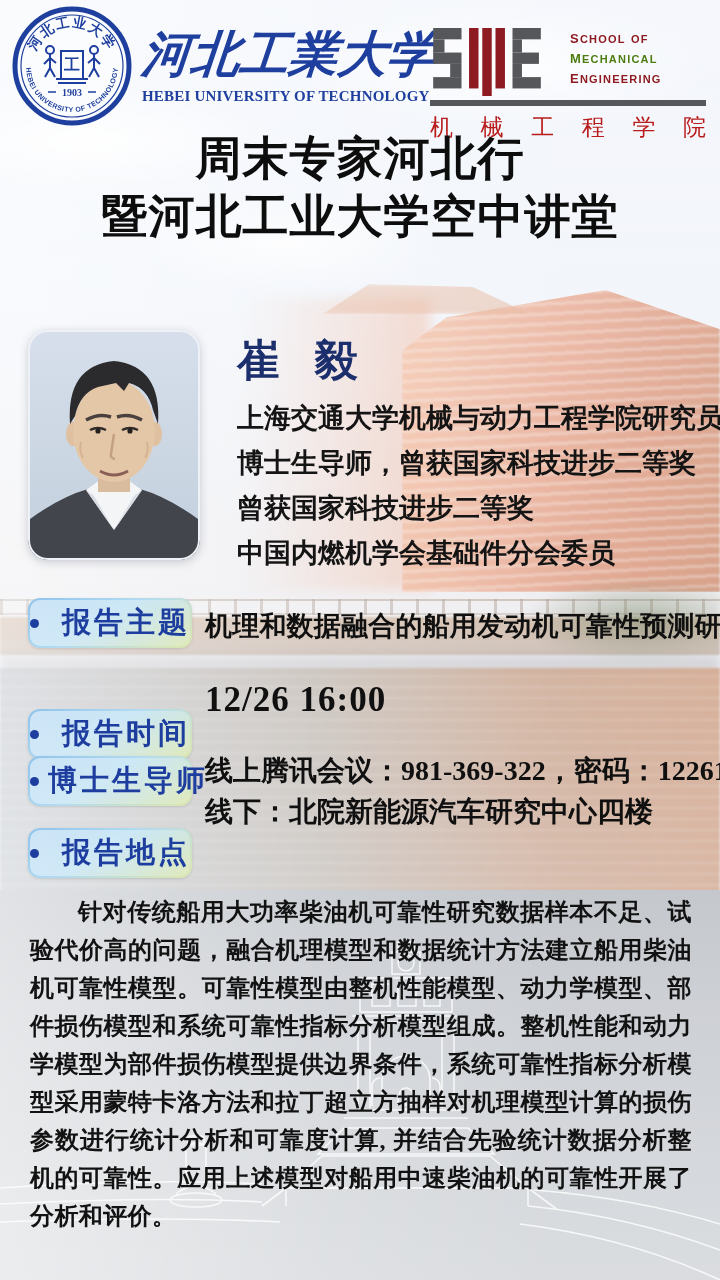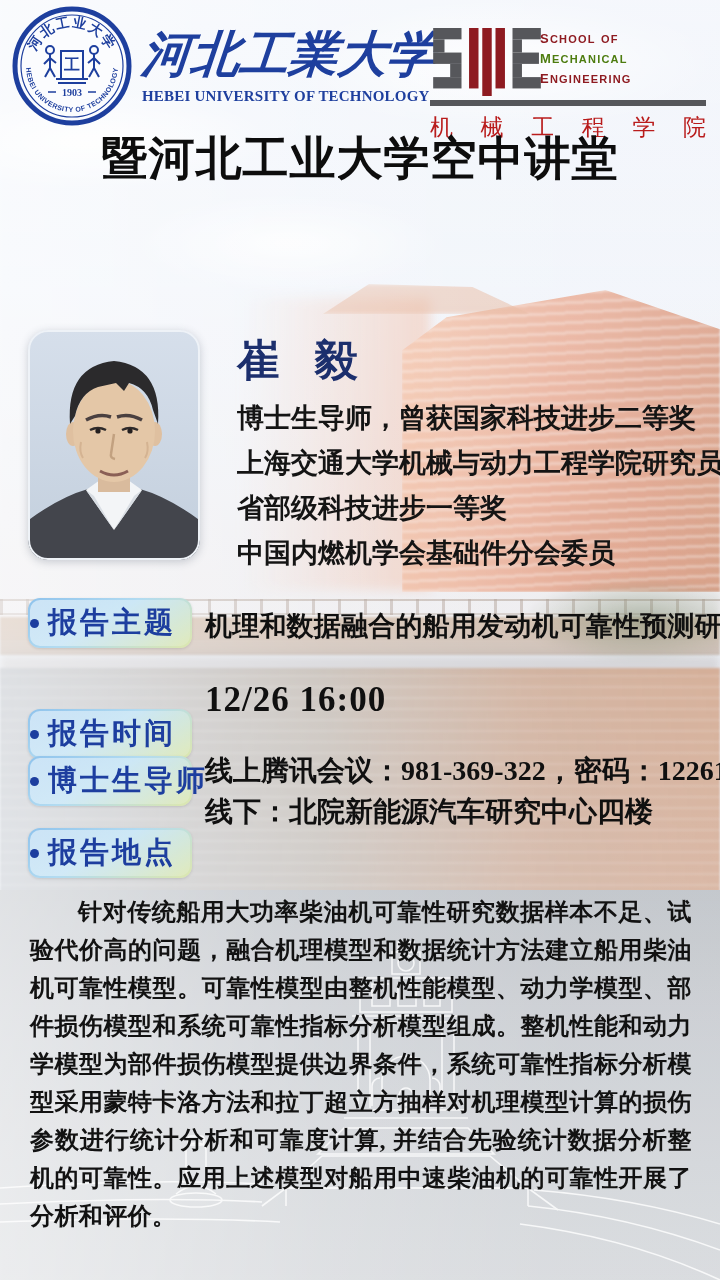--- a/index.html
+++ b/index.html
@@ -54,21 +54,21 @@
   .lineart{position:absolute;left:0;top:938px;width:720px;height:342px;opacity:.9;}
 
   
   .seal{position:absolute;left:12px;top:6px;}
   .uni-block{position:absolute;left:142px;top:24px;width:262px;}
   .uni-cn{font-size:49px;font-weight:700;color:#1e3f9e;transform:skewX(-5deg);
     font-style:italic;line-height:62px;white-space:nowrap;}
   .uni-en{font-size:15px;font-weight:700;color:#1e3f9e;letter-spacing:.2px;margin-top:2px;white-space:nowrap;}
   .sme{position:absolute;left:430px;top:26px;width:276px;height:96px;font-family:"Liberation Sans","DejaVu Sans",sans-serif;}
   .sme-glyph{position:absolute;left:0;top:2px;}
-  .sme-lines{position:absolute;left:110px;top:1px;line-height:19px;font-size:15px;font-weight:700;
+  .sme-lines{position:absolute;left:140px;top:1px;line-height:19px;font-size:15px;font-weight:700;
     font-variant:small-caps;text-transform:lowercase;letter-spacing:1.2px;white-space:nowrap;}
   .sme-l1,.sme-l3{color:#8e1b21;}
   .sme-l2{color:#4d7c0f;}
   .sme-lines .cap{font-size:19px;}
   .sme-divider{position:absolute;left:0;top:74px;width:276px;height:6px;background:#56575b;}
   .sme-cn{position:absolute;left:0;top:86px;width:276px;font-size:23px;color:#b91c1c;
     text-align:justify;text-align-last:justify;font-family:Liberation Serif, serif;}
 
   
   .title{position:absolute;left:0;top:130px;width:720px;text-align:center;
@@ -80,21 +80,21 @@
   .spk-name{position:absolute;left:237px;top:332px;font-size:43px;font-weight:700;
     color:#1c2f6d;letter-spacing:12px;}
   .spk-bio{position:absolute;left:237px;top:396px;width:470px;}
   .spk-bio .line{font-size:27px;font-weight:700;color:#141414;line-height:45px;white-space:nowrap;}
 
   
   .tagbox{position:absolute;left:28px;width:164px;height:50px;border-radius:12px;padding:2px;
     background:linear-gradient(150deg,#8fc3ec 0%,#b2dbf1 45%,#dde7ad 100%);
     box-shadow:0 1px 3px rgba(0,0,0,.12);}
   .tagbox-inner{width:100%;height:100%;border-radius:10px;display:flex;align-items:center;
-    justify-content:flex-start;gap:9px;background:linear-gradient(135deg,rgba(255,255,255,.55),rgba(255,255,255,.15));}
+    justify-content:space-between;gap:9px;background:linear-gradient(135deg,rgba(255,255,255,.55),rgba(255,255,255,.15));}
   .dot{width:9px;height:9px;border-radius:50%;background:#1d3e9f;flex:0 0 auto;}
   .tag-label{font-size:29px;font-weight:700;color:#1d3e9f;letter-spacing:3px;white-space:nowrap;}
   .box-topic{top:598px;} .box-time{top:709px;} .box-place{top:756px;} .box-content{top:828px;}
   .val{position:absolute;left:205px;color:#101010;font-weight:700;white-space:nowrap;}
   .val-topic{top:608px;font-size:27px;letter-spacing:.2px;}
   .val-time{top:680px;font-size:35px;letter-spacing:1px;}
   .val-place{top:750px;font-size:28px;line-height:41px;}
 
   
   .abstract{position:absolute;left:30px;top:893px;width:662px;font-size:24px;font-weight:700;
@@ -224,20 +224,21 @@
         <div class="sme-l1"><span class="cap">S</span><span>chool of</span></div>
         <div class="sme-l2"><span class="cap">M</span><span>echanical</span></div>
         <div class="sme-l3"><span class="cap">E</span><span>ngineering</span></div>
       </div>
       <div class="sme-divider"></div>
       <div class="sme-cn">机械工程学院</div>
     </div>
   </div>
 
   <div class="title">
+    <div>周末专家河北行</div>
     <div>暨河北工业大学空中讲堂</div>
   </div>
 
   <svg class="photo" viewBox="0 0 172 230">
     <defs>
       <clipPath id="pc">
           <rect x="0" y="0" width="172" height="230" rx="20"></rect>
         </clipPath>
       <linearGradient id="pbg" x1="0" y1="0" x2="0" y2="1">
         <stop offset="0" stop-color="#d6dfeb"></stop>
@@ -264,23 +265,23 @@
       <path d="M86,104 l-3,20 q-1,4 4,5" stroke="#c2a180" stroke-width="2.5" fill="none"></path>
       <path d="M72,141 q14,8 28,0" stroke="#8a5f55" stroke-width="3" fill="none"></path>
       <path d="M53,112 q-2,10 2,16" stroke="#d4b392" stroke-width="2" fill="none"></path>
       <path d="M119,112 q2,10 -2,16" stroke="#d4b392" stroke-width="2" fill="none"></path>
     </g>
     <rect x="1" y="1" width="170" height="228" rx="19" fill="none" stroke="#eef2f7" stroke-width="2"></rect>
   </svg>
 
   <div class="spk-name">崔 毅</div>
   <div class="spk-bio">
+    <div class="line">上海交通大学机械与动力工程学院研究员</div>
     <div class="line">博士生导师，曾获国家科技进步二等奖</div>
-    <div class="line">上海交通大学机械与动力工程学院研究员</div>
-    <div class="line">省部级科技进步一等奖</div>
+    <div class="line">曾获国家科技进步二等奖</div>
     <div class="line">中国内燃机学会基础件分会委员</div>
   </div>
 
   <div class="tagbox box-topic">
     <div class="tagbox-inner">
       <span class="dot"></span>
       <span class="tag-label">报告主题</span>
     </div>
   </div>
   <div class="val val-topic">机理和数据融合的船用发动机可靠性预测研究</div>

